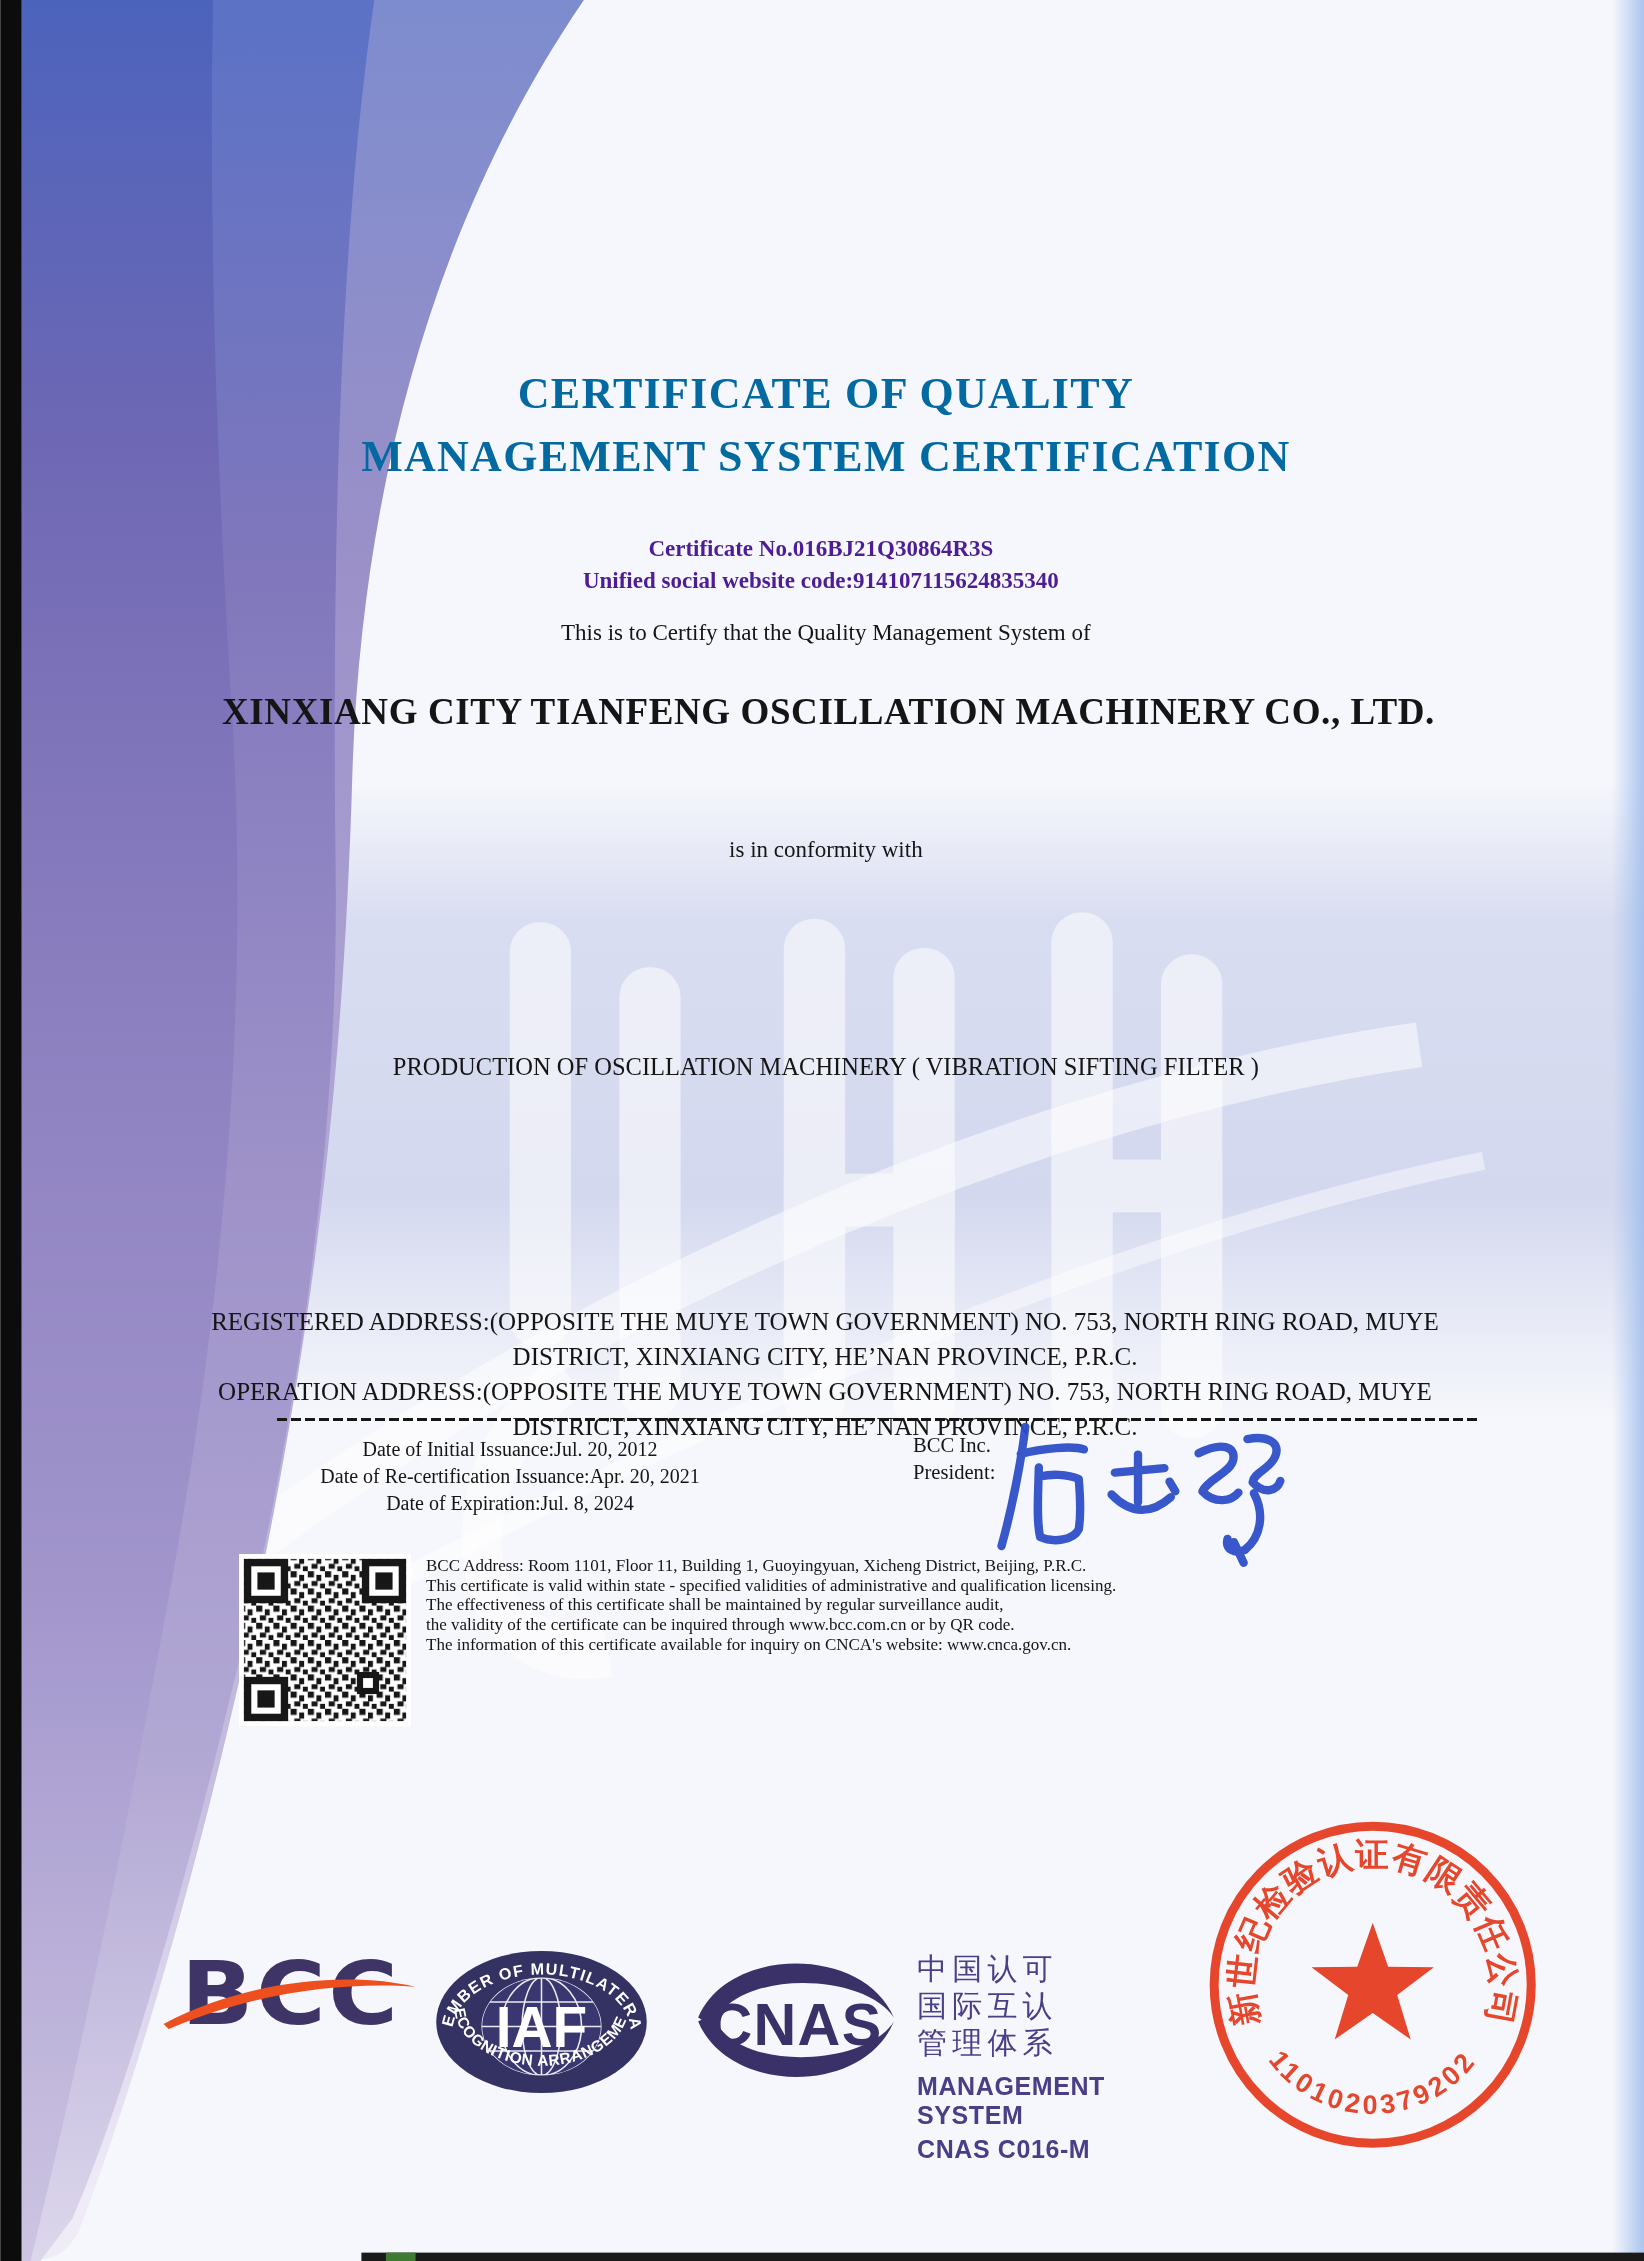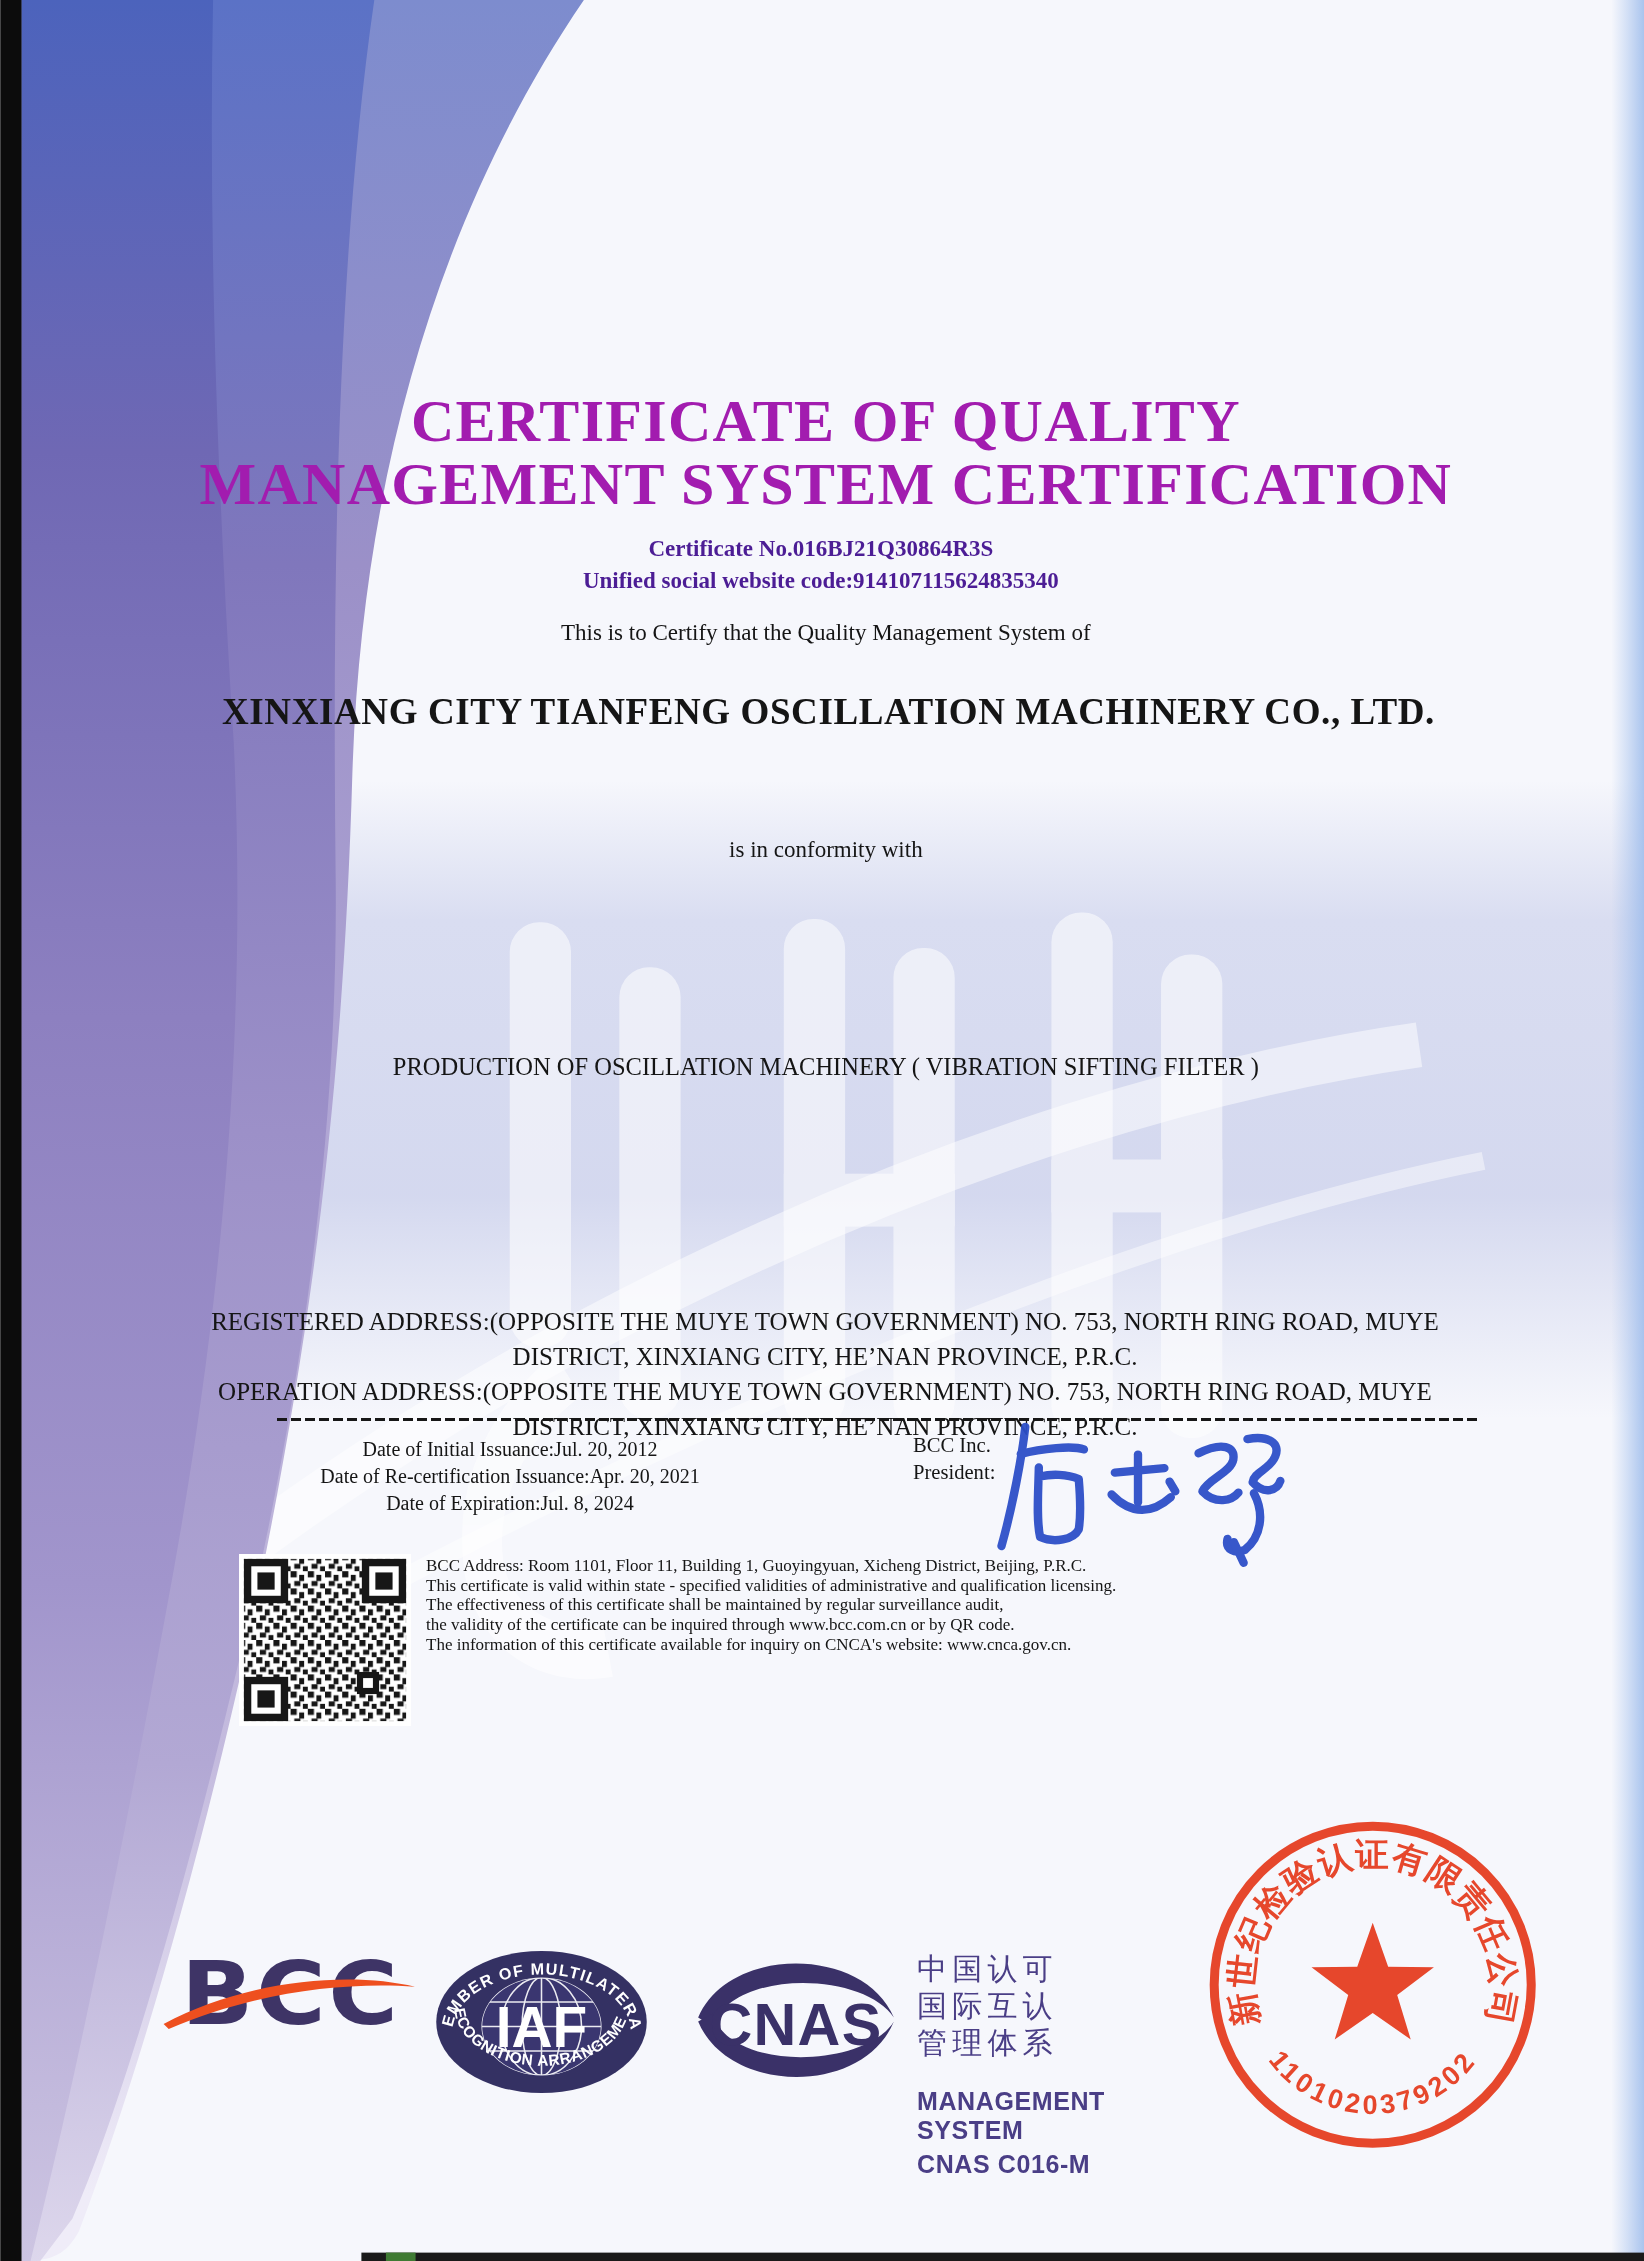--- a/index.html
+++ b/index.html
@@ -8,40 +8,40 @@
     width:1645px;height:2261px;
     background:#f6f7fc;
     overflow:hidden;
     font-family:"Liberation Serif","DejaVu Serif",serif;
     color:#151515;
   }
   .abs{position:absolute;}
   .ctr{text-align:center;}
   .bgsvg{position:absolute;left:0;top:0;}
   
-  .title{left:26px;right:19.3px;top:362px;font-size:60px;font-weight:bold;line-height:63px;letter-spacing:1.3px;color:#a21caf;margin-top:28px;}
+  .title{left:26px;right:19.3px;top:362px;font-size:44px;font-weight:bold;line-height:63px;letter-spacing:1.3px;color:#0369a1;}
   .certno{left:16px;right:19.3px;top:533px;font-size:23px;font-weight:bold;line-height:32px;color:#4c1d95;}
   .certify{left:26px;right:19.3px;top:620px;font-size:23px;}
   .company{left:119px;width:1419px;top:688px;font-size:37px;font-weight:bold;line-height:48px;letter-spacing:0.6px;}
   .conform{left:26px;right:19.3px;top:833px;font-size:23px;line-height:34px;}
   .scope{left:26px;right:19.3px;top:1053px;font-size:24.5px;}
   .addresses{left:193px;width:1264px;top:1304px;font-size:25px;line-height:35px;}
   .sepline{left:277px;width:1200px;top:1418px;height:3.2px;
     background:repeating-linear-gradient(90deg,#171717 0 9.7px,rgba(0,0,0,0) 9.7px 14px);}
   .dates{left:226px;width:568px;top:1436px;font-size:20px;line-height:27px;text-align:center;}
   .issuer-name{left:913px;top:1434px;font-size:20.6px;}
   .issuer-pres{left:913px;top:1461px;font-size:20.6px;}
   .fineprint{left:426px;width:774px;top:1556px;font-size:17px;line-height:19.7px;}
   
   .bcc-word{left:181px;top:1943px;width:232px;font-size:95px;font-weight:bold;
     font-family:"DejaVu Sans","Liberation Sans",sans-serif;color:#3e3466;letter-spacing:2.6px;transform:scaleY(.92);transform-origin:top left;}
   .cn-block{left:917px;top:1950px;width:297px;color:#4a3e86;
     font-family:"Liberation Sans","DejaVu Sans",sans-serif;}
   .cn-lines{font-size:30px;line-height:37px;letter-spacing:5.2px;}
-  .cn-en1{font-size:25px;font-weight:bold;letter-spacing:0.6px;margin-top:26px;}
+  .cn-en1{font-size:25px;font-weight:bold;letter-spacing:0.6px;margin-top:11px;}
   .cn-en2{font-size:25px;font-weight:bold;letter-spacing:0.6px;margin-top:5.2px;}
 </style>
 </head>
 <body>
 
 <div class="page">
 
   <svg class="bgsvg" width="1645" height="2261" viewBox="0 0 2550 3506">
     <defs>
       <linearGradient id="gradR3" x1="0" y1="0" x2="0" y2="1">

